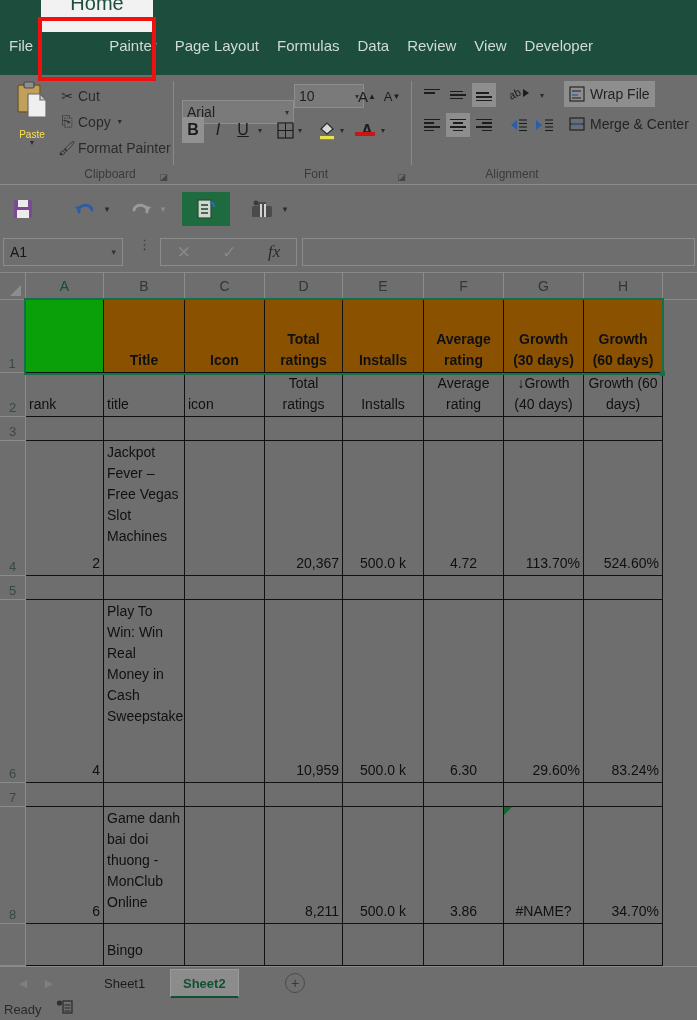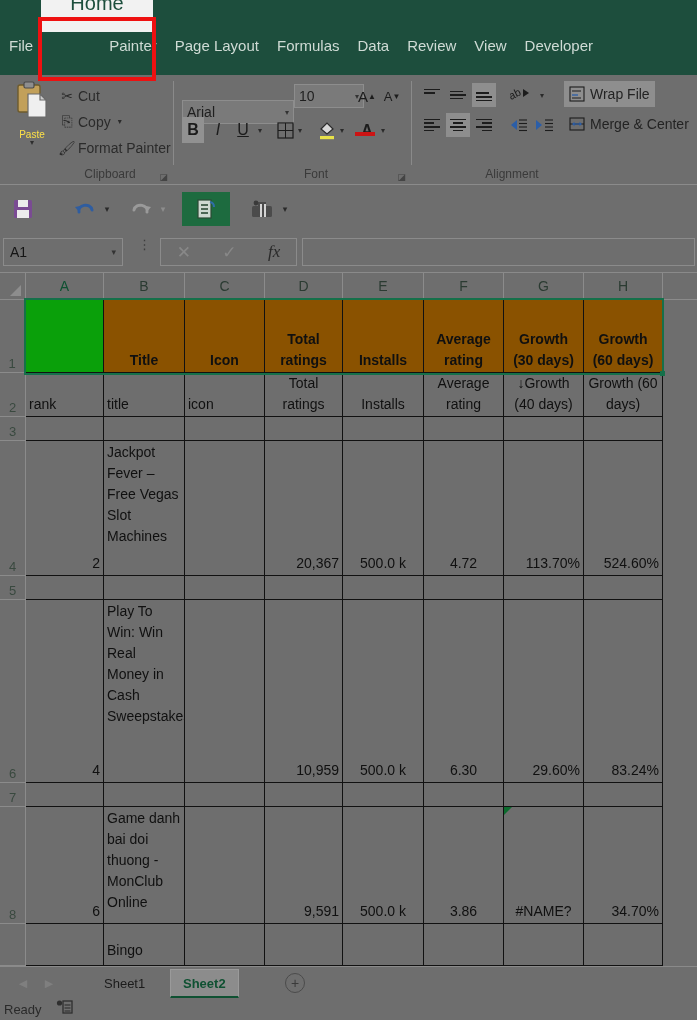--- a/index.html
+++ b/index.html
@@ -577,21 +577,21 @@
     <div class="cell body" style="left:185px; top:510px; width:80px; height:24px"></div>
     <div class="cell body" style="left:265px; top:510px; width:78px; height:24px"></div>
     <div class="cell body" style="left:343px; top:510px; width:81px; height:24px"></div>
     <div class="cell body" style="left:424px; top:510px; width:80px; height:24px"></div>
     <div class="cell body" style="left:504px; top:510px; width:80px; height:24px"></div>
     <div class="cell body" style="left:584px; top:510px; width:79px; height:24px"></div>
 
     <div class="cell body bot r" style="left:26px;  top:534px; width:78px; height:117px">6</div>
     <div class="cell body" style="left:104px; top:534px; width:81px; height:117px">Game danh bai doi thuong - MonClub Online</div>
     <div class="cell body" style="left:185px; top:534px; width:80px; height:117px"></div>
-    <div class="cell body bot r" style="left:265px; top:534px; width:78px; height:117px">9,591</div>
+    <div class="cell body bot r" style="left:265px; top:534px; width:78px; height:117px">8,211</div>
     <div class="cell body bot c" style="left:343px; top:534px; width:81px; height:117px">500.0 k</div>
     <div class="cell body bot c" style="left:424px; top:534px; width:80px; height:117px">3.86</div>
     <div class="cell body bot c" style="left:504px; top:534px; width:80px; height:117px">
       <span class="ind"></span>
       <span style="width:100%; text-align:center">#NAME?</span>
     </div>
     <div class="cell body bot r" style="left:584px; top:534px; width:79px; height:117px">34.70%</div>
 
     <div class="cell body" style="left:26px;  top:651px; width:78px; height:42px"></div>
     <div class="cell body" style="left:104px; top:651px; width:81px; height:42px; padding-top:16px">Bingo</div>

